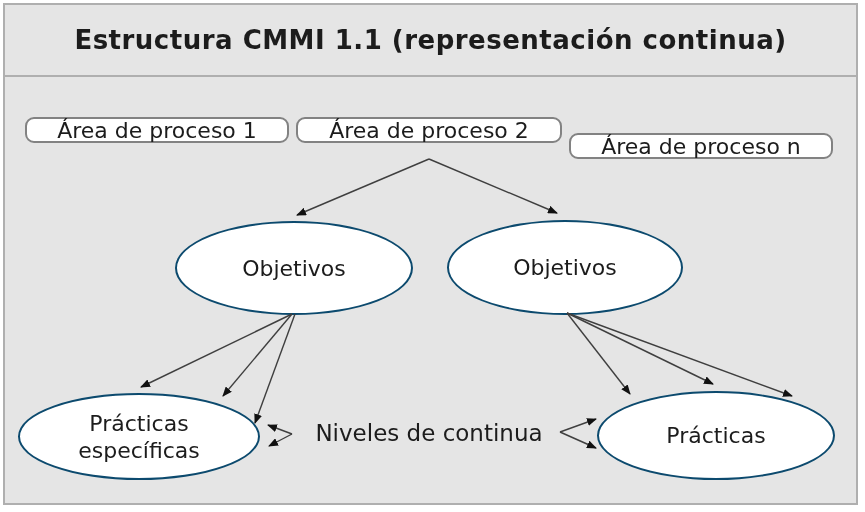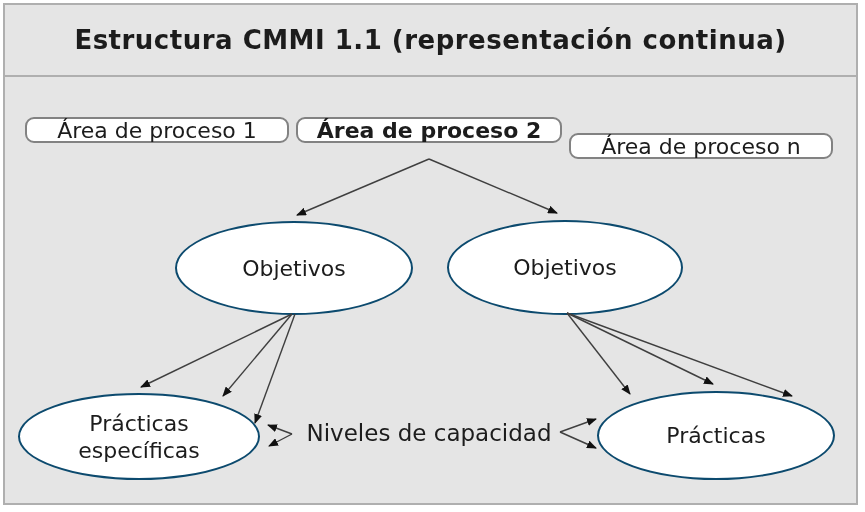--- a/index.html
+++ b/index.html
@@ -4,21 +4,21 @@
 <style>
   html,body{margin:0;padding:0;background:#ffffff;}
   body{width:865px;height:512px;position:relative;font-family:"DejaVu Sans","Liberation Sans",sans-serif;color:#1c1c1c;}
   .frame{position:absolute;left:3px;top:3px;width:851px;height:498px;border:2px solid #afafaf;background:#e5e5e5;}
   .title-bar{position:absolute;left:0;top:0;width:100%;height:70px;border-bottom:2px solid #afafaf;
              display:flex;align-items:center;justify-content:center;}
   .title-text{font-size:26px;font-weight:bold;letter-spacing:0.5px;}
   .proc-box{position:absolute;top:112px;height:26px;border:2px solid #828282;border-radius:9px;background:#ffffff;
             display:flex;align-items:center;justify-content:center;font-size:22px;box-sizing:border-box;}
   .box-1{left:20px;width:264px;}
-  .box-2{left:291px;width:266px;font-weight:bold;}
+  .box-2{left:291px;width:266px;}
   .box-3{left:564px;width:264px;margin-top:16px;}
   .node-ellipse{position:absolute;border:2px solid #0c4a6e;border-radius:50%;background:#ffffff;box-sizing:border-box;
             display:flex;flex-direction:column;align-items:center;justify-content:center;font-size:22px;line-height:27px;text-align:center;}
   .goal-specific{left:170px;top:216px;width:238px;height:94px;}
   .goal-specific .line{margin:6px 0;}
   .goal-generic{left:442px;top:215px;width:236px;height:95px;}
   .practice-specific{left:13px;top:388px;width:242px;height:87px;}
   .practice-generic{left:592px;top:386px;width:238px;height:89px;}
   .capability-label{position:absolute;left:294px;top:415px;width:260px;text-align:center;font-size:23px;}
   svg.connectors{position:absolute;left:0;top:0;width:851px;height:498px;pointer-events:none;}
@@ -53,21 +53,21 @@
 
   <div class="node-ellipse practice-specific">
     <span>Prácticas</span>
     <span>específicas</span>
   </div>
 
   <div class="node-ellipse practice-generic">
     <span>Prácticas</span>
   </div>
 
-  <div class="capability-label">Niveles de capacidad</div>
+  <div class="capability-label">Niveles de continua</div>
 
   <svg class="connectors" viewBox="0 0 851 498" aria-hidden="true">
     <defs>
       <marker id="ah" markerWidth="10" markerHeight="8" refX="9" refY="4" orient="auto" markerUnits="userSpaceOnUse">
         <path d="M0,0 L10,4 L0,8 Z" fill="#111111"></path>
       </marker>
     </defs>
 
     <line x1="424" y1="154" x2="292" y2="210" marker-end="url(#ah)"></line>
     <line x1="424" y1="154" x2="552" y2="208" marker-end="url(#ah)"></line>

